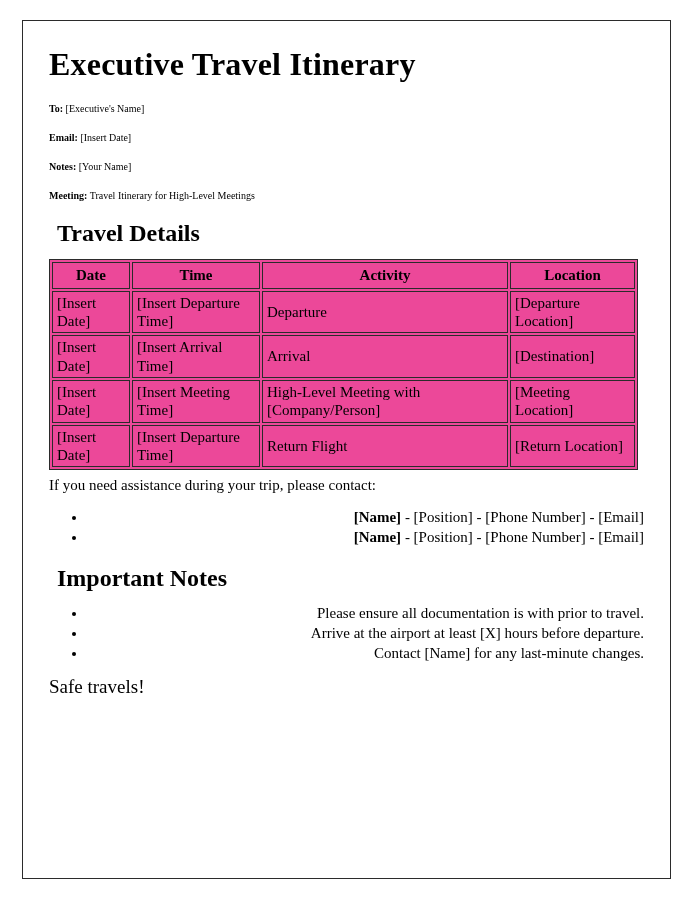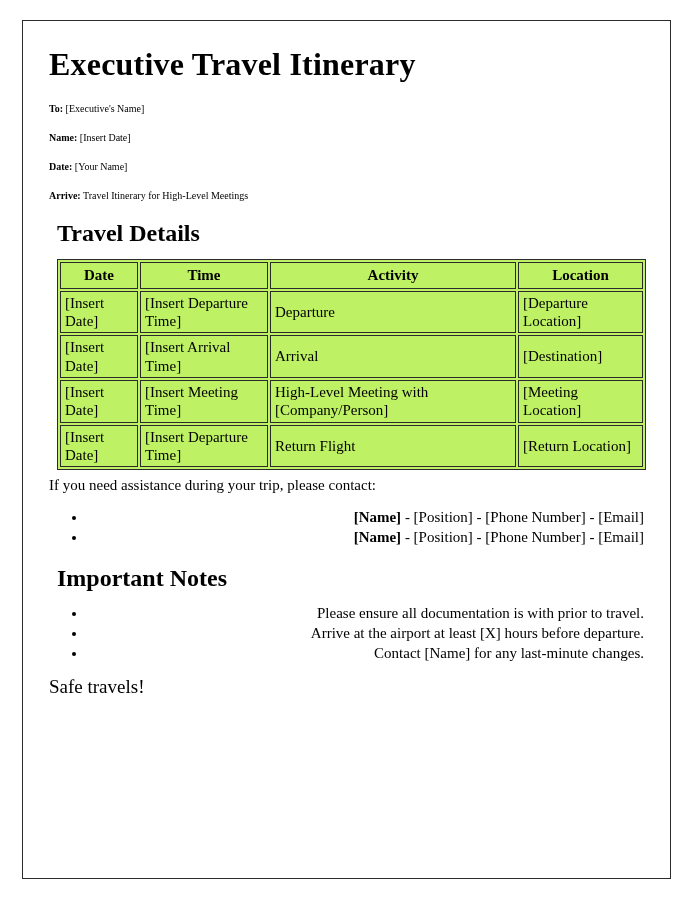--- a/index.html
+++ b/index.html
@@ -56,23 +56,23 @@
   p.closing-line {
     font-size: 19px;
     margin: 14px 0 0 0;
     line-height: 1.2;
   }
   table.travel-table {
     border-collapse: separate;
     border-spacing: 2px;
     border: 1px solid #2b2b2b;
     width: 583px;
-    margin: 0 0 6px 8px;
+    margin: 0 0 6px 0;
     table-layout: fixed;
-    background: #bef264;
+    background: #ec4899;
   }
   table.travel-table th,
   table.travel-table td {
     border: 1px solid #2b2b2b;
     font-size: 15px;
     line-height: 1.22;
     padding: 2px 4px;
     vertical-align: middle;
     word-wrap: break-word;
   }
@@ -110,31 +110,31 @@
   <div class="page-inner">
 
     <h1 class="doc-title">Executive Travel Itinerary</h1>
 
     <p class="meta-line">
       <span class="meta-label">To:</span>
       <span>[Executive's Name]</span>
     </p>
 
     <p class="meta-line">
-      <span class="meta-label">Name:</span>
+      <span class="meta-label">Email:</span>
       <span>[Insert Date]</span>
     </p>
 
     <p class="meta-line">
-      <span class="meta-label">Date:</span>
+      <span class="meta-label">Notes:</span>
       <span>[Your Name]</span>
     </p>
 
     <p class="meta-line">
-      <span class="meta-label">Arrive:</span>
+      <span class="meta-label">Meeting:</span>
       <span>Travel Itinerary for High-Level Meetings</span>
     </p>
 
     <h2 class="section-title">Travel Details</h2>
 
     <table class="travel-table">
       <colgroup>
         <col class="c-date">
         <col class="c-time">
         <col class="c-activity">

